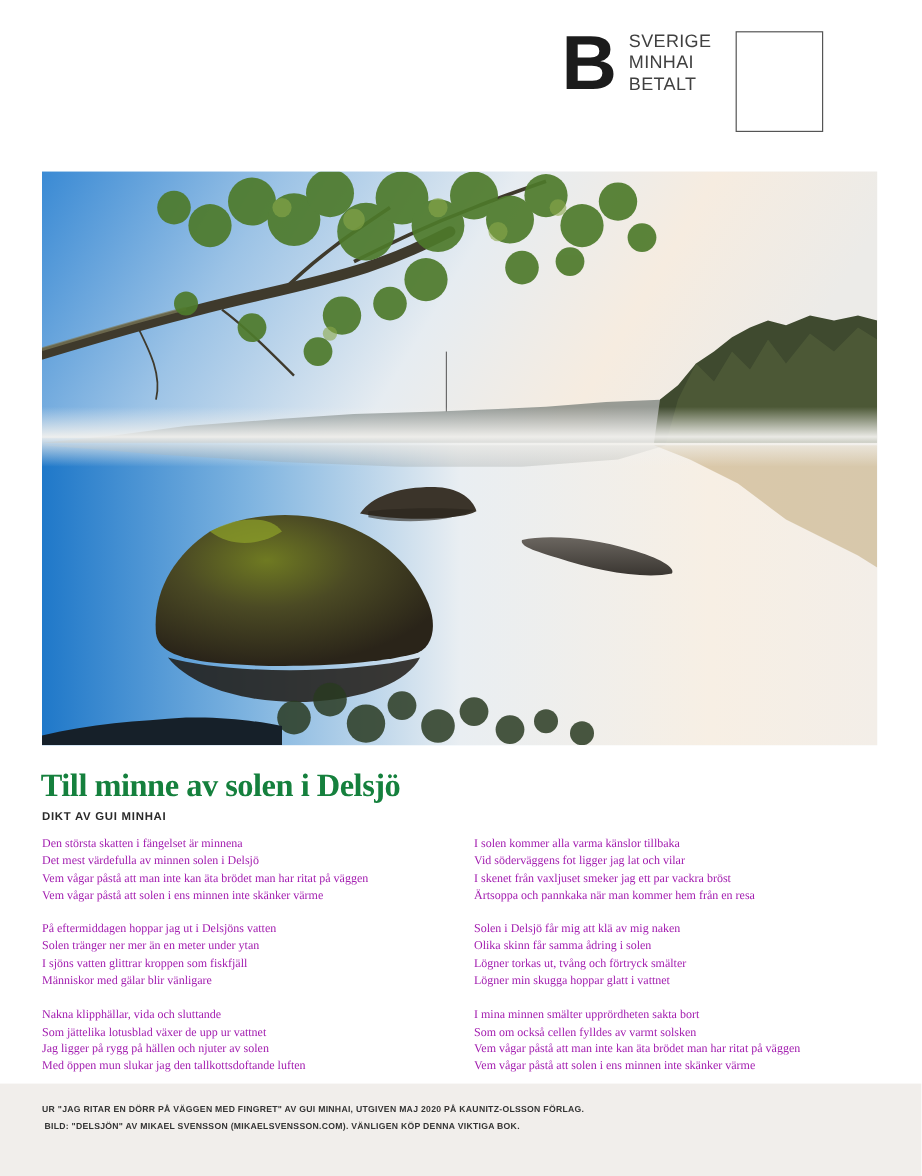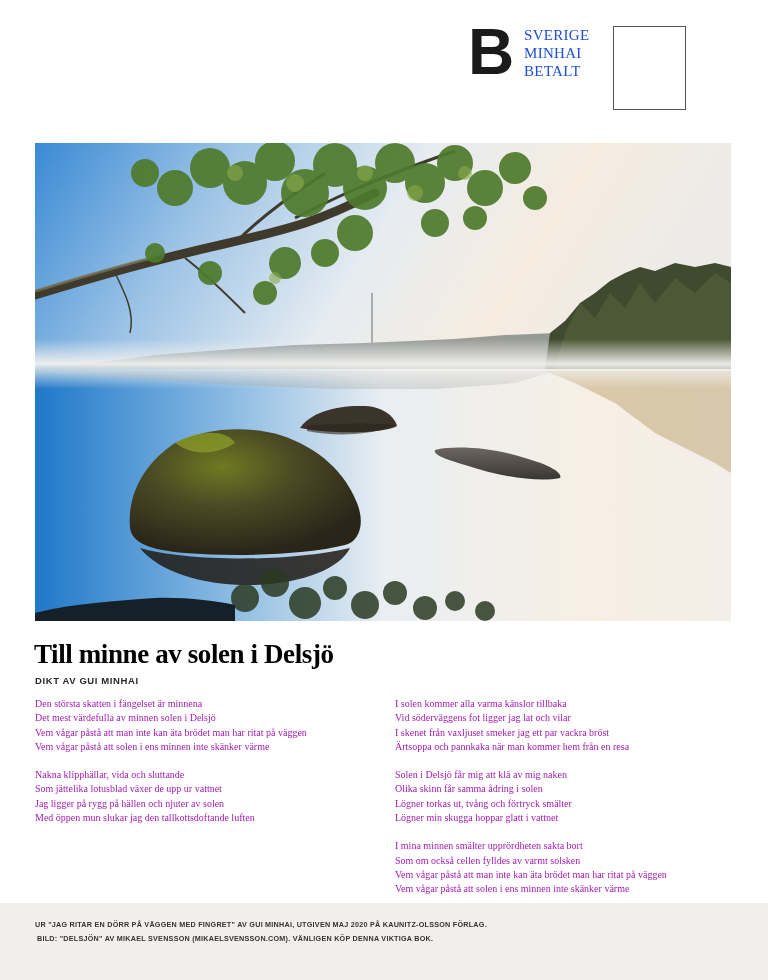--- a/index.html
+++ b/index.html
@@ -8,41 +8,41 @@
 
   
   .postage { position: absolute; left: 468px; top: 24px; width: 220px; height: 88px; }
   .postage-b {
     position: absolute; left: 0; top: 0;
     font-family: "Liberation Sans", sans-serif; font-weight: 700;
     font-size: 64px; line-height: 56px; color: #1b1b1b; letter-spacing: -1px;
   }
   .postage-text { position: absolute; left: 56px; top: 2px; }
   .postage-line {
-    display: block; font-family: Liberation Serif, serif; font-weight: 400;
-    font-size: 15px; line-height: 18px; color: #1d4ed8; letter-spacing: 0.3px;
+    display: block; font-family: Liberation Sans, sans-serif; font-weight: 400;
+    font-size: 15px; line-height: 18px; color: #404040; letter-spacing: 0.3px;
   }
   .stamp-box {
     position: absolute; left: 145px; top: 2px; width: 73px; height: 84px;
     border: 1.5px solid #555555; background: #ffffff;
   }
 
   
   .photo {
     position: absolute; left: 35px; top: 143px; width: 696px; height: 478px;
     overflow: hidden;
     background: linear-gradient(90deg, #3f8fd6 0%, #8bbbe6 25%, #dfe8f0 55%, #f3ece2 75%, #ece9e4 100%);
   }
   .photo svg { position: absolute; left: 0; top: 0; width: 696px; height: 478px; }
 
   
   .title {
     position: absolute; left: 34px; top: 639px;
     font-family: "Liberation Serif", serif; font-weight: 700;
-    font-size: 27px; line-height: 30px; color: #000000; letter-spacing: -0.4px;
+    font-size: 27px; line-height: 30px; color: #15803d; letter-spacing: -0.4px;
   }
   .byline {
     position: absolute; left: 35px; top: 675px;
     font-family: "Liberation Sans", sans-serif; font-weight: 700;
     font-size: 9.5px; line-height: 12px; color: #2a2a2a; letter-spacing: 0.6px; text-align: right;
   }
   .poem-col { position: absolute; top: 697px; width: 370px; }
   .poem-col.left { left: 35px; }
   .poem-col.right { left: 395px; }
   .stanza { margin-bottom: 14px; }
@@ -195,20 +195,26 @@
 <div class="byline">DIKT AV GUI MINHAI</div>
 
 <div class="poem-col left">
   <div class="stanza">
     <span class="verse">Den största skatten i fängelset är minnena</span>
     <span class="verse">Det mest värdefulla av minnen solen i Delsjö</span>
     <span class="verse">Vem vågar påstå att man inte kan äta brödet man har ritat på väggen</span>
     <span class="verse">Vem vågar påstå att solen i ens minnen inte skänker värme</span>
   </div>
   <div class="stanza">
+    <span class="verse">På eftermiddagen hoppar jag ut i Delsjöns vatten</span>
+    <span class="verse">Solen tränger ner mer än en meter under ytan</span>
+    <span class="verse">I sjöns vatten glittrar kroppen som fiskfjäll</span>
+    <span class="verse">Människor med gälar blir vänligare</span>
+  </div>
+  <div class="stanza">
     <span class="verse">Nakna klipphällar, vida och sluttande</span>
     <span class="verse">Som jättelika lotusblad växer de upp ur vattnet</span>
     <span class="verse">Jag ligger på rygg på hällen och njuter av solen</span>
     <span class="verse">Med öppen mun slukar jag den tallkottsdoftande luften</span>
   </div>
 </div>
 
 <div class="poem-col right">
   <div class="stanza">
     <span class="verse">I solen kommer alla varma känslor tillbaka</span>

